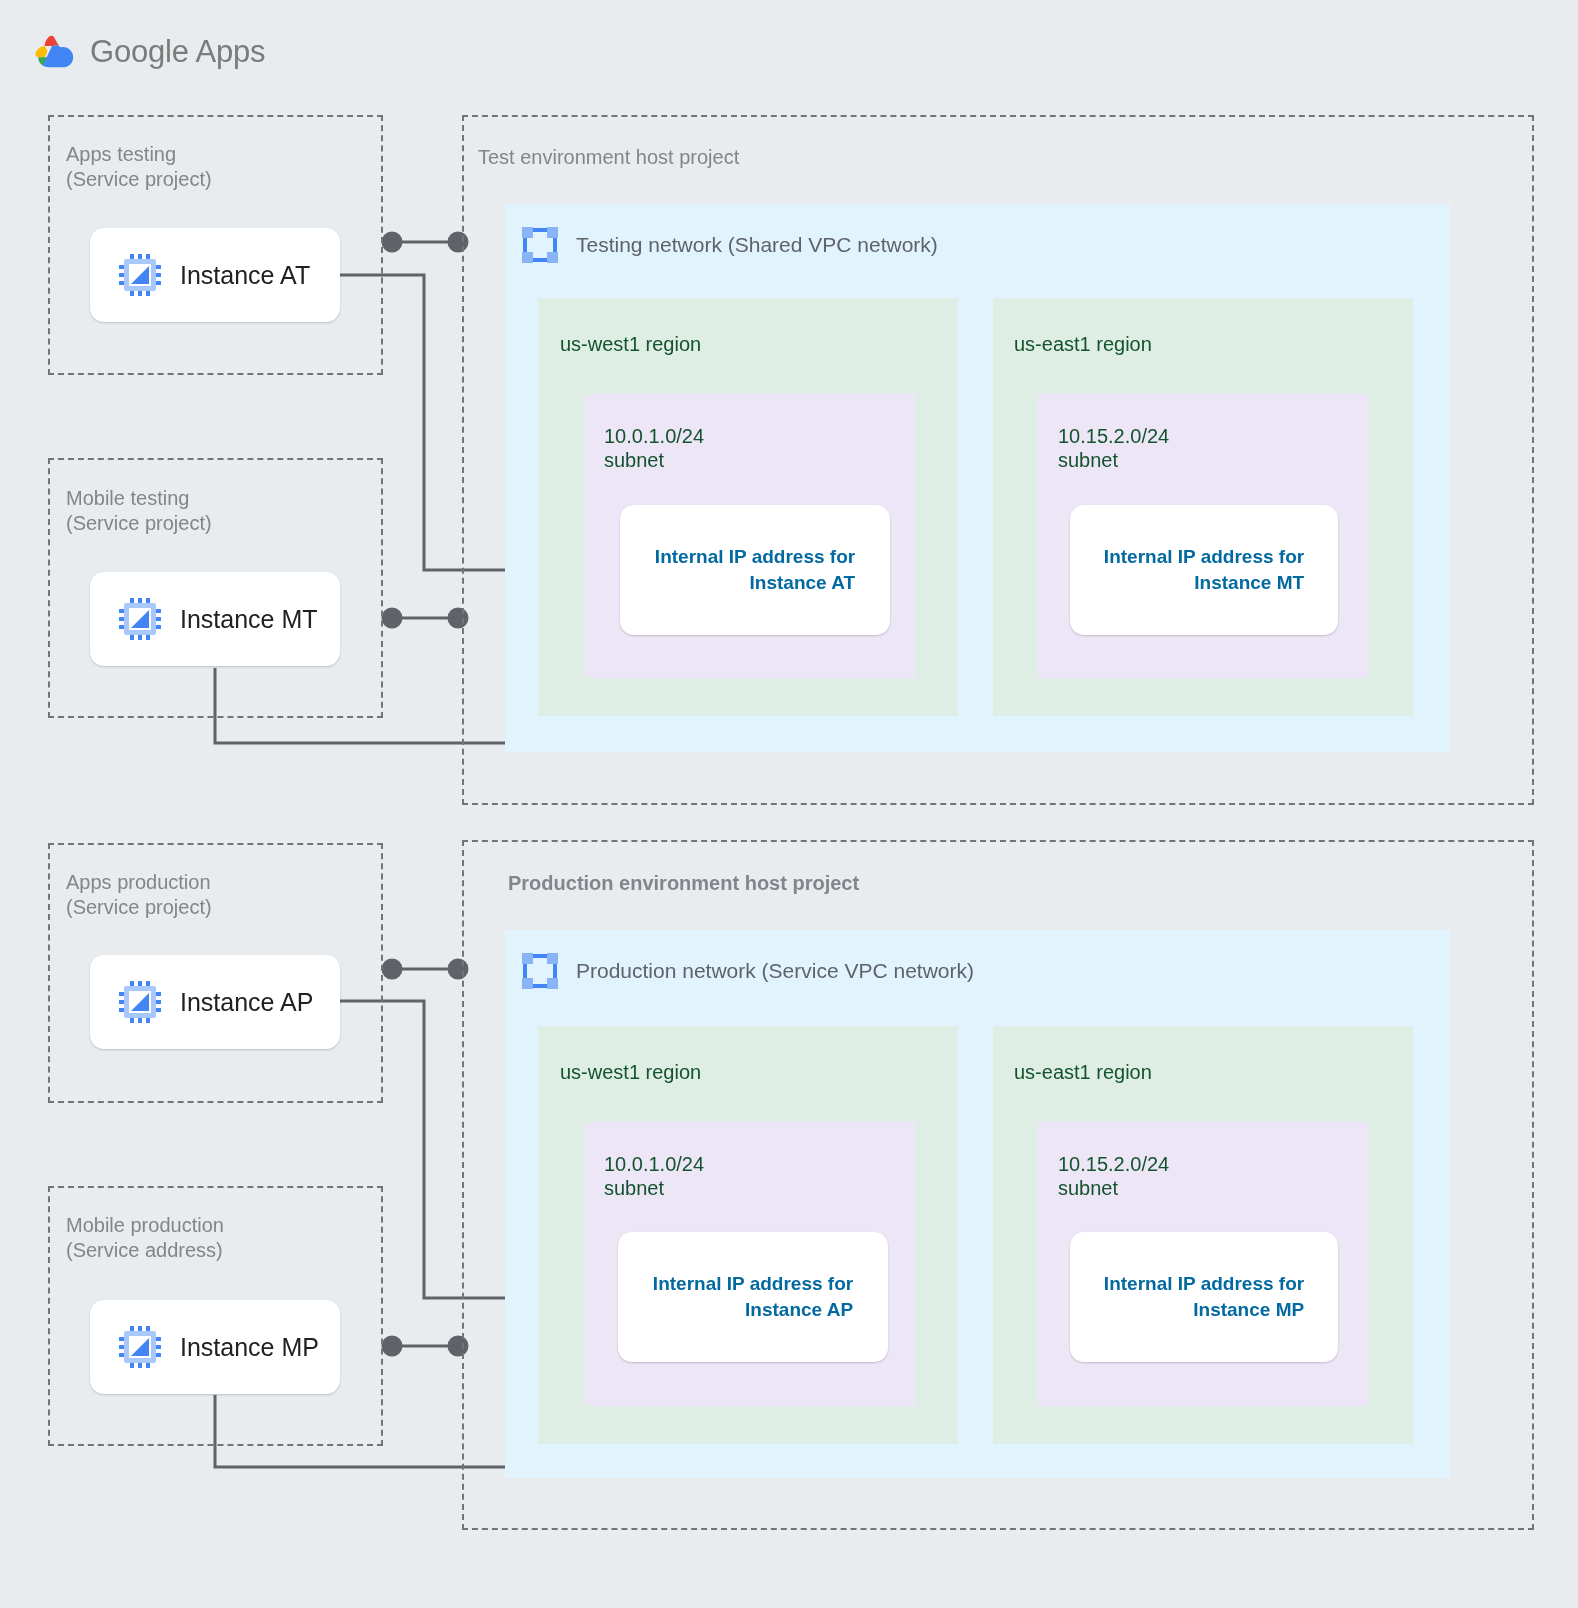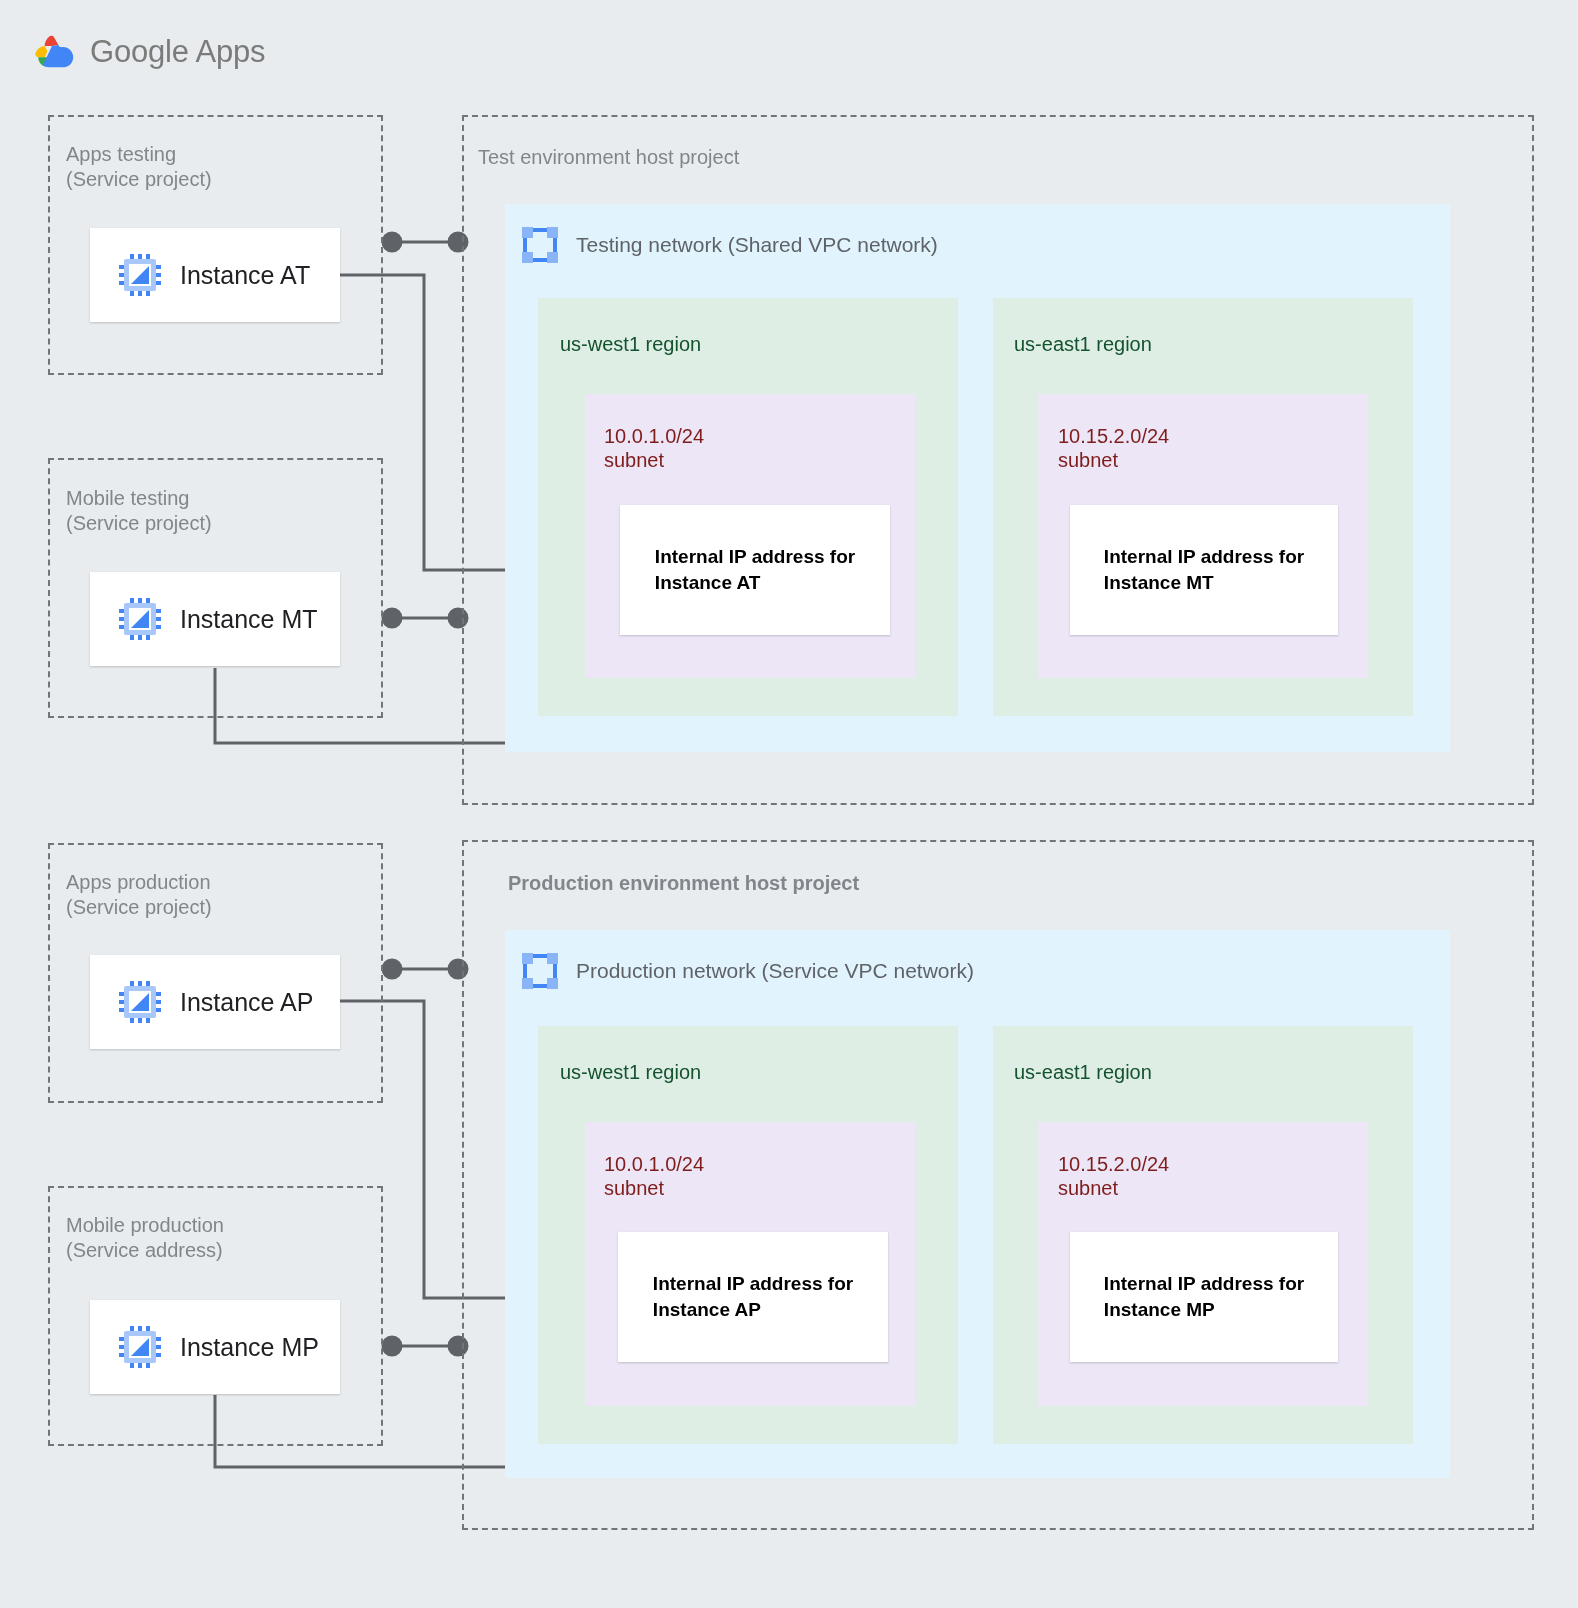--- a/index.html
+++ b/index.html
@@ -85,51 +85,52 @@
   
   .subnet-box {
     position: absolute;
     background: #ece6f6;
     box-sizing: border-box;
   }
   .subnet-label {
     position: absolute;
     font-size: 20px;
     line-height: 24px;
-    color: #7f1d1d;
+    color: #14532d;
     white-space: pre-line;
   }
 
   
   .card {
     position: absolute;
     background: #ffffff;
     box-sizing: border-box;
     box-shadow: 0 1px 2px rgba(60,64,67,0.25);
+    border-radius: 14px;
   }
   .instance-card {
     display: flex;
     align-items: center;
     gap: 18px;
     padding-left: 28px;
   }
   .instance-label {
     font-size: 25px;
     color: #202124;
     white-space: nowrap;
   }
   .ip-card {
     display: flex;
     align-items: center;
     justify-content: center;
-    text-align: left;
+    text-align: right;
     font-weight: bold;
     font-size: 19px;
     line-height: 26px;
-    color: #000000;
+    color: #0369a1;
     padding: 8px 14px;
     white-space: pre-line;
   }
 
   
   .conn-svg {
     position: absolute;
     left: 0;
     top: 0;
     width: 1578px;

